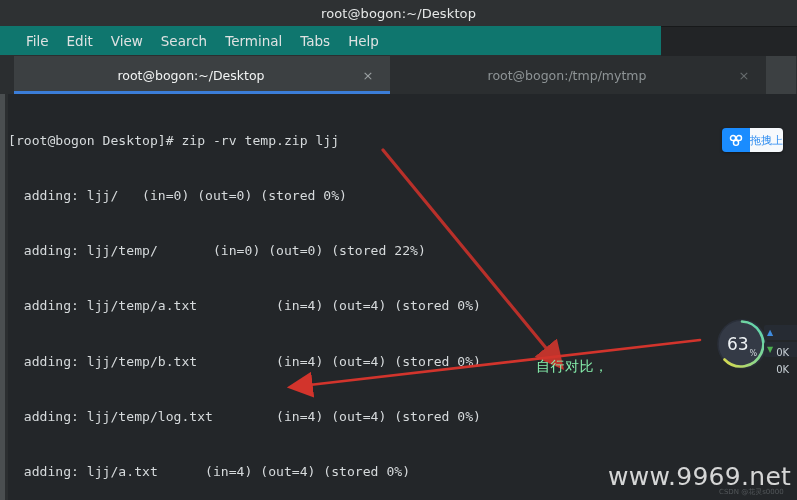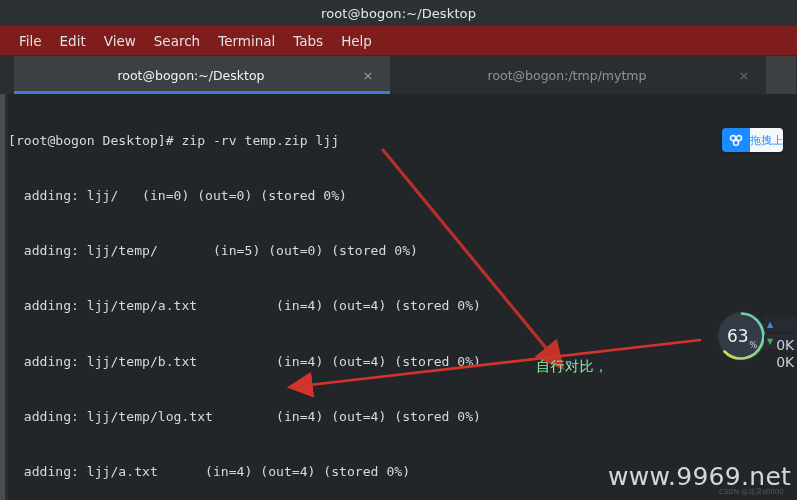--- a/index.html
+++ b/index.html
@@ -44,26 +44,26 @@
     color: #e6e8e8;
     font-size: 13px;
     font-family: "DejaVu Sans", sans-serif;
     letter-spacing: 0.1px;
   }
 
   
   .menubar {
     position: absolute;
     left: 0; top: 26px;
-    width: 797px;
+    width: 661px;
     height: 30px;
-    background: #7f1d1d;
-    display: flex;
-    align-items: center;
-    padding-left: 10px;
+    background: #0f766e;
+    display: flex;
+    align-items: center;
+    padding-left: 17px;
     box-sizing: border-box;
     border-bottom: 1px solid #2b2e30;
   }
   .menu-item {
     color: #dfe2e2;
     font-size: 13.5px;
     padding: 2px 9px;
     cursor: default;
     font-family: "DejaVu Sans", sans-serif;
   }
@@ -187,21 +187,21 @@
     padding: 0 0;
     color: #2d8cf0;
     font-size: 11px;
     font-family: Liberation Mono, monospace;
     white-space: nowrap;
   }
 
   
   .monitor-widget {
     position: absolute;
-    left: 714px; top: 308px;
+    left: 714px; top: 316px;
     width: 83px;
     height: 58px;
   }
   .gauge-wrap {
     position: absolute;
     left: 0; top: 0;
     width: 56px;
     height: 56px;
   }
   .gauge-center-text {
@@ -234,21 +234,21 @@
     background: #262b33;
     border-radius: 2px;
     margin-bottom: 2px;
     padding-left: 3px;
   }
   .net-row-arrow { font-size: 8px; line-height: 1; margin-right: 3px; }
   .net-up { color: #3f8ce0; }
   .net-down { color: #4caf50; }
   .net-val {
     color: #c9d1d6;
-    font-size: 14px;
+    font-size: 10px;
     font-family: "DejaVu Sans", sans-serif;
     white-space: nowrap;
     margin-top: 40px;
   }
 
   
   .annot-svg {
     position: absolute;
     left: 0; top: 0;
     width: 797px; height: 500px;
@@ -315,21 +315,21 @@
     </div>
     <div class="tab partial"></div>
   </div>
 
   <div class="terminal">
     <div class="left-strip"></div>
     <div class="left-strip-inner"></div>
     <div class="term-lines">
       <div class="term-line">[root@bogon Desktop]# zip -rv temp.zip ljj</div>
       <div class="term-line">  adding: ljj/   (in=0) (out=0) (stored 0%)</div>
-      <div class="term-line">  adding: ljj/temp/       (in=5) (out=0) (stored 0%)</div>
+      <div class="term-line">  adding: ljj/temp/       (in=0) (out=0) (stored 22%)</div>
       <div class="term-line">  adding: ljj/temp/a.txt          (in=4) (out=4) (stored 0%)</div>
       <div class="term-line">  adding: ljj/temp/b.txt          (in=4) (out=4) (stored 0%)</div>
       <div class="term-line">  adding: ljj/temp/log.txt        (in=4) (out=4) (stored 0%)</div>
       <div class="term-line">  adding: ljj/a.txt      (in=4) (out=4) (stored 0%)</div>
       
       
       
       
       
       

